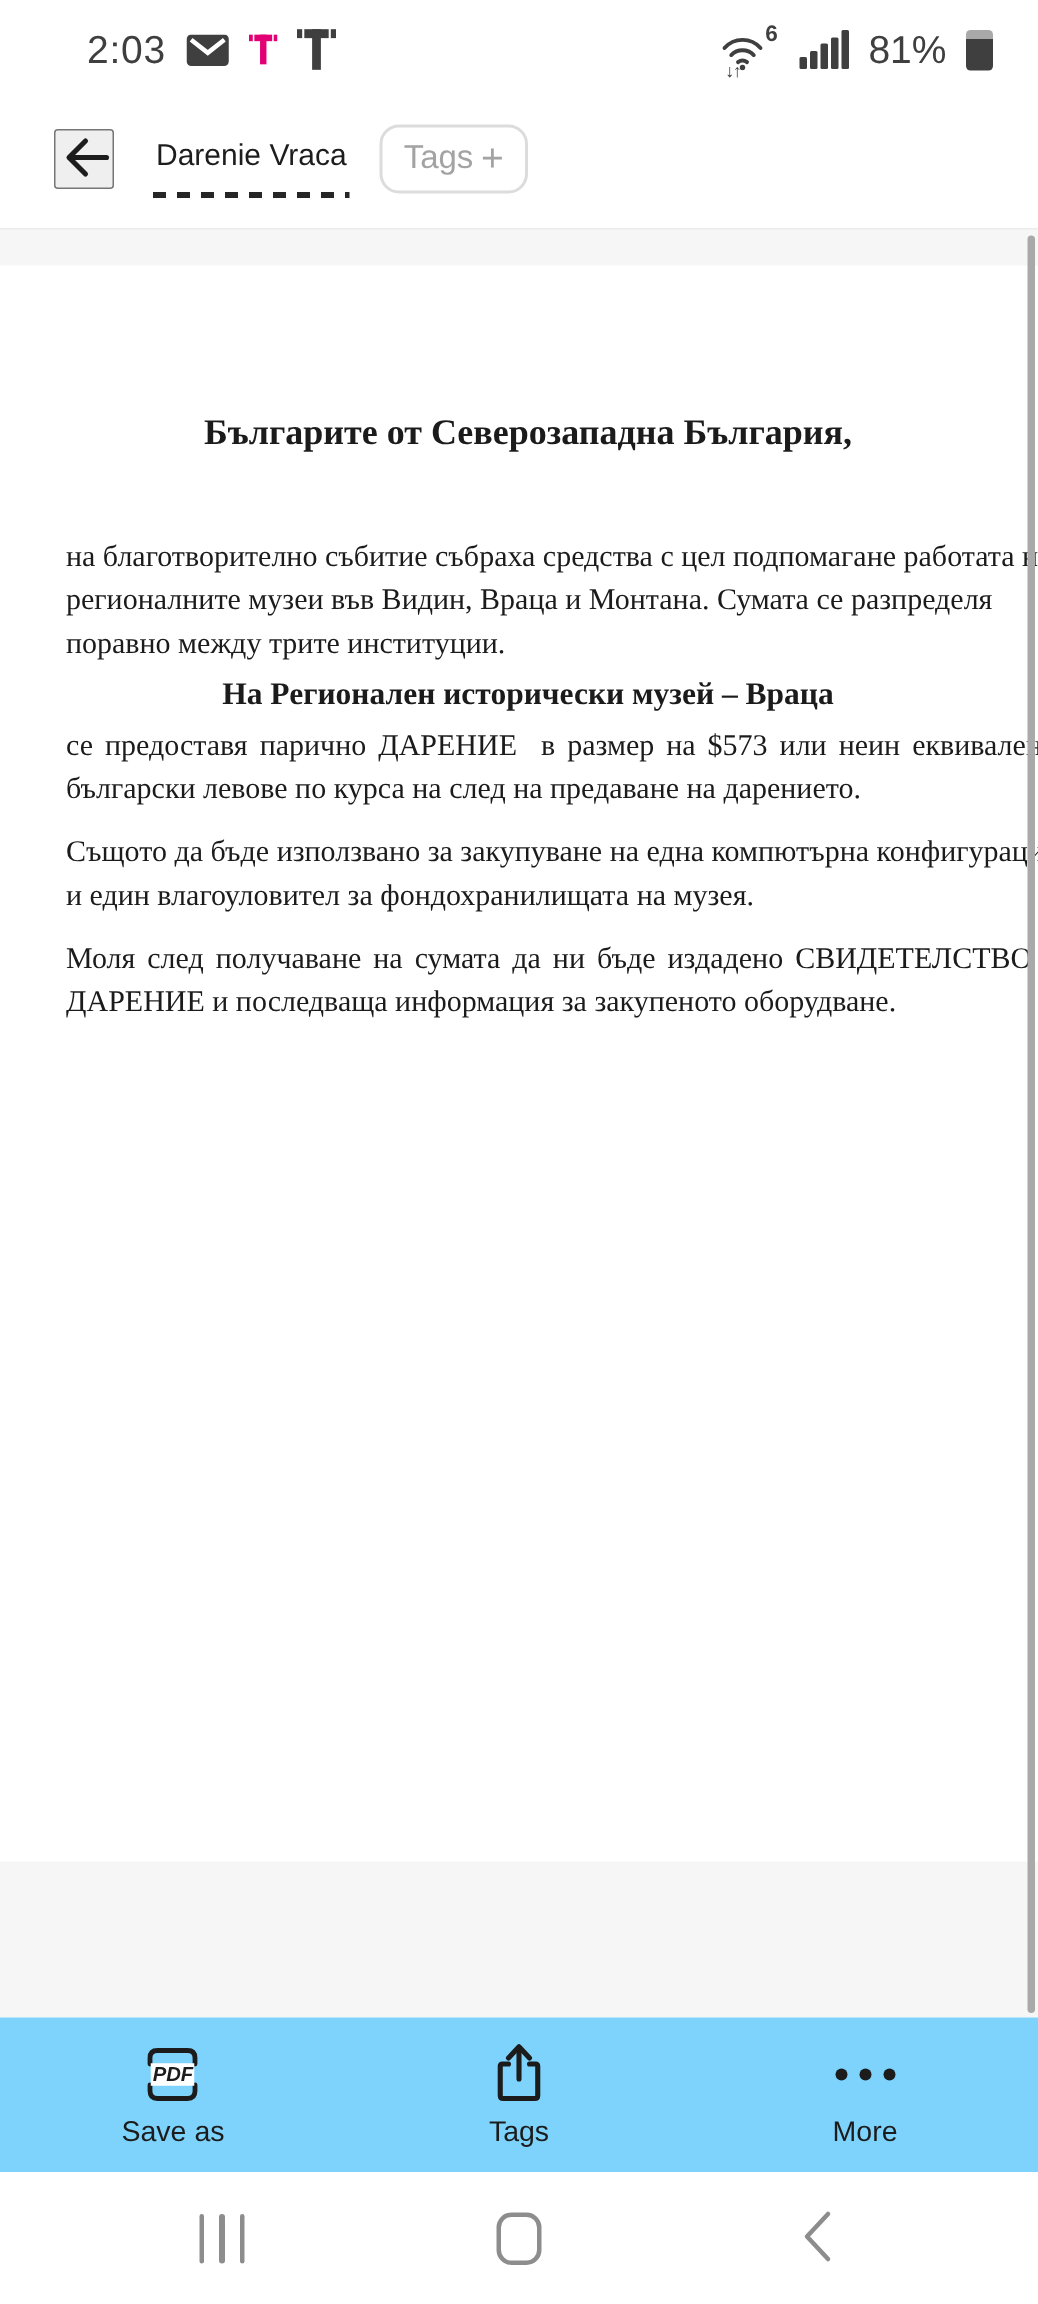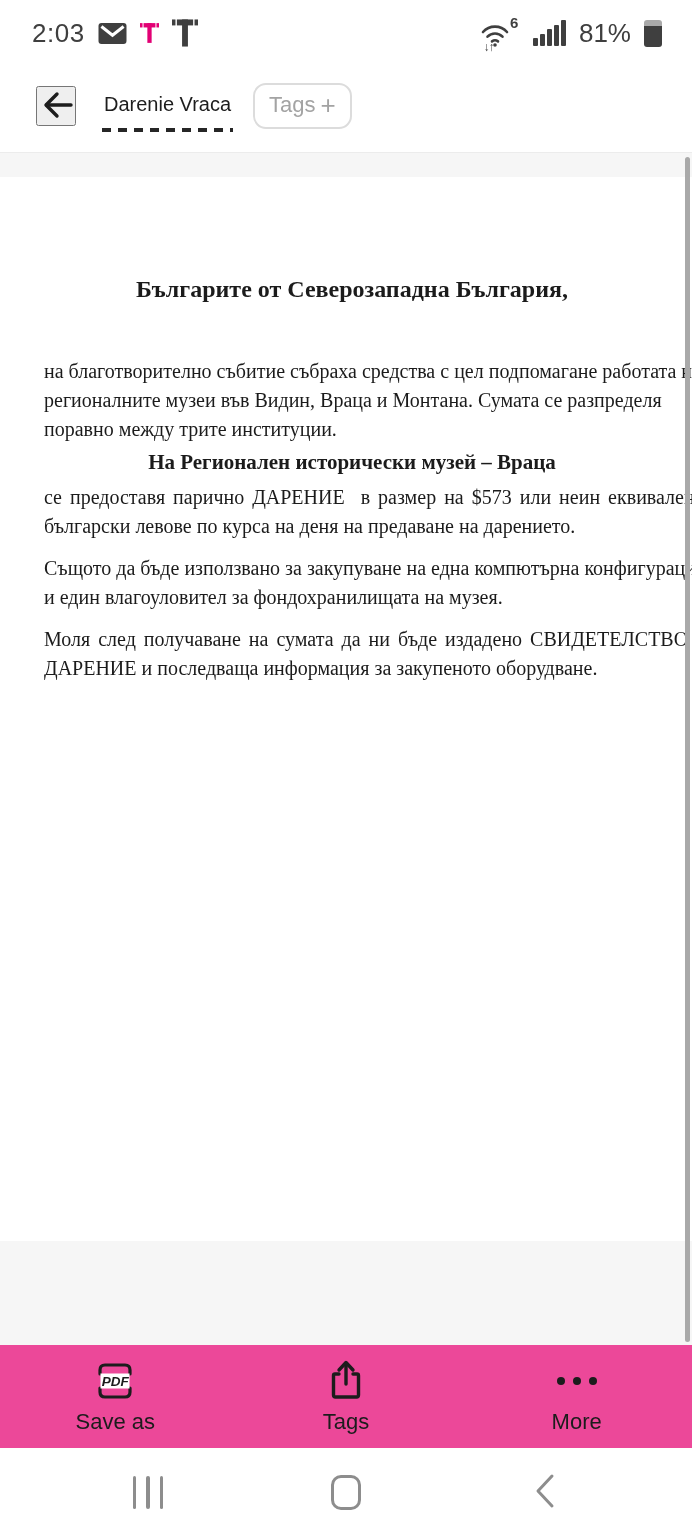--- a/index.html
+++ b/index.html
@@ -7,21 +7,21 @@
   body { font-family:"Liberation Sans", sans-serif; }
   .screen {
     position:relative; width:692px; height:1536px; margin:0 auto;
     background:#ffffff; overflow:hidden;
   }
 
   
   .status-bar {
     position:absolute; top:0; left:0; right:0; height:60px;
     display:flex; align-items:center; justify-content:space-between;
-    padding:6px 30px 0 32px; color:#3f3f3f;
+    padding:6px 30px 0 58px; color:#3f3f3f;
   }
   .sb-left, .sb-right { display:flex; align-items:center; gap:13px; }
   .sb-time { font-size:26px; letter-spacing:.5px; }
   .sb-pct { font-size:26px; }
   .icon-mail svg { display:block; }
   .tlogo svg { display:block; }
   .tlogo.small { color:#e20074; }
   .tlogo.large { color:#3f3f3f; }
 
   .wifi-wrap { position:relative; width:40px; height:34px; }
@@ -79,28 +79,28 @@
   .doc-heading { text-align:center; font-weight:bold; font-size:24px; line-height:44px; width:616px; }
   .doc-body { margin-top:46px; width:648px; }
   .doc-line { white-space:pre; font-size:20px; line-height:29px; }
   .doc-sub { text-align:center; font-weight:bold; font-size:21px; line-height:31px; width:616px; margin-top:3px; }
   .gap-s { margin-top:5px; } .gap-m { margin-top:13px; }
   .ws-wide { word-spacing:3px; }
 
   
   .toolbar {
     position:absolute; top:1345px; left:0; right:0; height:103px;
-    background:#ec4899; display:flex; align-items:center;
+    background:#7dd3fc; display:flex; align-items:center;
   }
   .tool-btn {
     flex:1; display:flex; flex-direction:column; align-items:center; gap:6px;
     color:#1c1c1c; background:none; border:none; font-family:inherit;
   }
   .tool-icon { height:44px; display:flex; align-items:center; justify-content:center; position:relative; }
-  .tool-label { font-size:22px; color:#1c1c1c; }
+  .tool-label { font-size:19px; color:#1c1c1c; }
   .pdf-badge {
     position:absolute; left:50%; top:50%; transform:translate(-50%,-50%);
     font-size:13.5px; font-weight:bold; font-style:italic; letter-spacing:0;
     color:#1c1c1c; background:#fff; padding:0 1px;
   }
   .dots { display:flex; gap:8px; }
   .dots i { width:8px; height:8px; border-radius:50%; background:#1c1c1c; }
 
   
   .navbar {
@@ -188,21 +188,21 @@
     <div class="page">
       <div class="doc-heading">
         <div>Българите от Северозападна България,</div>
       </div>
       <div class="doc-body">
         <div class="doc-line">на благотворително събитие събраха средства с цел подпомагане работата на</div>
         <div class="doc-line">регионалните музеи във Видин, Враца и Монтана. Сумата се разпределя</div>
         <div class="doc-line">поравно между трите институции.</div>
         <div class="doc-sub">На Регионален исторически музей – Враца</div>
         <div class="doc-line gap-s ws-wide">се предоставя парично ДАРЕНИЕ  в размер на $573 или неин еквивалент в</div>
-        <div class="doc-line">български левове по курса на деня на предаване на дарението.</div>
+        <div class="doc-line">български левове по курса на след на предаване на дарението.</div>
         <div class="doc-line gap-m">Същото да бъде използвано за закупуване на една компютърна конфигурация</div>
         <div class="doc-line">и един влагоуловител за фондохранилищата на музея.</div>
         <div class="doc-line gap-m ws-wide">Моля след получаване на сумата да ни бъде издадено СВИДЕТЕЛСТВО ЗА</div>
         <div class="doc-line">ДАРЕНИЕ и последваща информация за закупеното оборудване.</div>
       </div>
     </div>
     <div class="scrollbar"></div>
   </div>
 
   <div class="toolbar">

